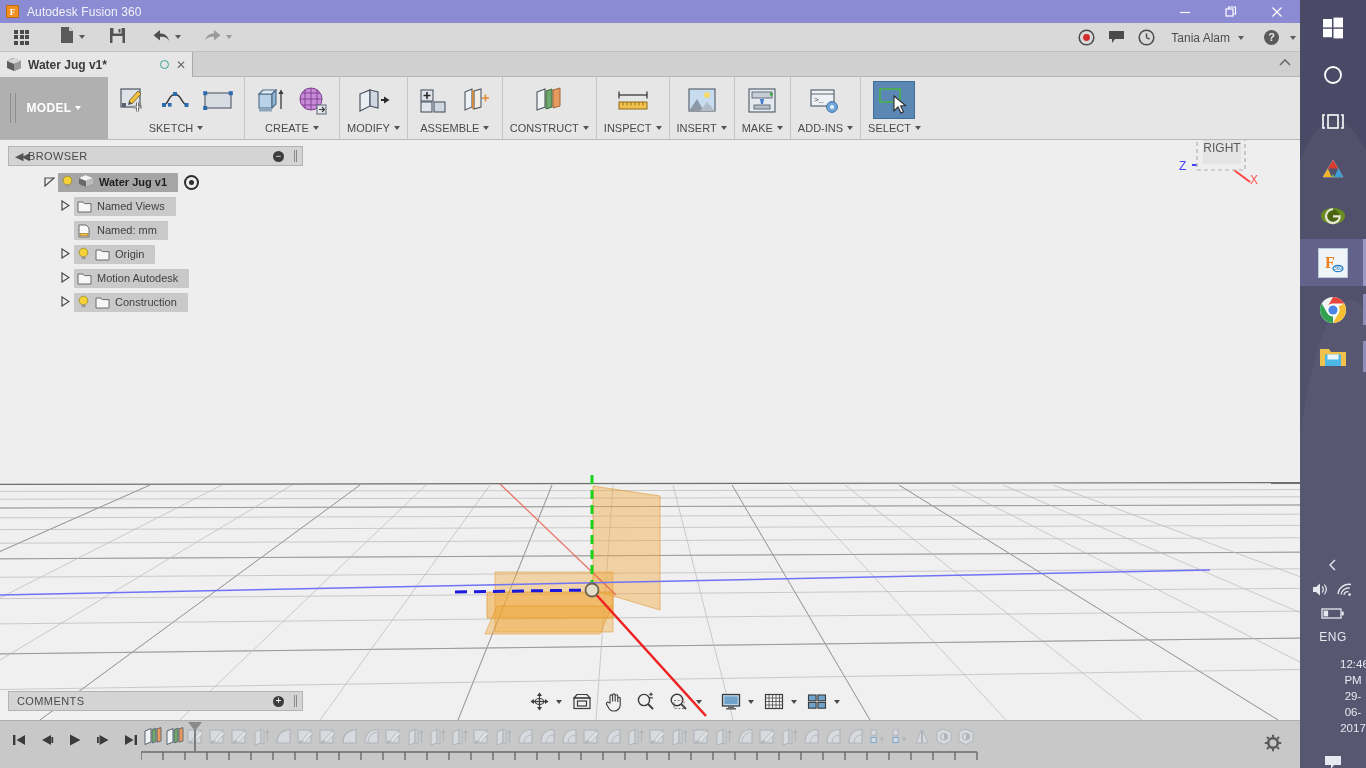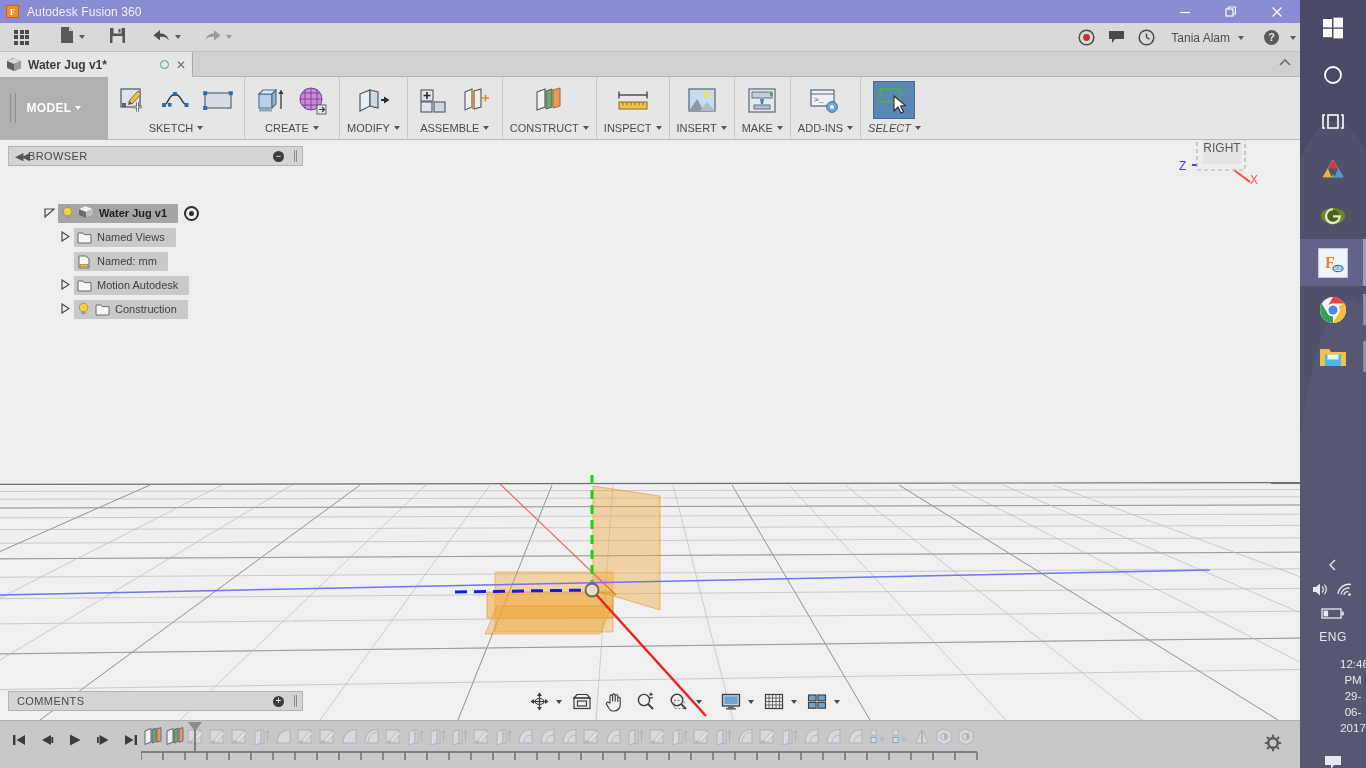--- a/index.html
+++ b/index.html
@@ -512,21 +512,21 @@
             <circle cx="23" cy="20" r="2" fill="#eef2f6"></circle>
           </svg>
         </div>
       </div>
       <div class="plabel">
         <span>ADD-INS</span>
         <span class="caret"></span>
       </div>
     </div>
 
-    <div class="panel" style="border-right:none;font-style:italic;">
+    <div class="panel" style="border-right:none;">
       <div class="row">
         <div class="tool sel" style="width:42px;height:38px;">
           <svg width="34" height="30" viewBox="0 0 34 30">
             <rect x="3" y="4" width="20" height="13" fill="none" stroke="#4caf50" stroke-width="1.8"></rect>
             <path d="M17,11 L17,26 L21,22 L24,28 L26.5,26.8 L23.6,21 L28.5,20.6 Z" fill="#ffffff" stroke="#2b2b2b" stroke-width="1.1"></path>
           </svg>
         </div>
       </div>
       <div class="plabel">
         <span>SELECT</span>
@@ -636,21 +636,21 @@
 
   <div class="browser">
     <span class="arrows">◀◀</span>
     <span class="btitle">BROWSER</span>
     <span class="minus">−</span>
     <span class="grab"></span>
   </div>
 
   <div class="tree">
 
-    <div class="tnode root" style="padding-left:32px;margin-top:31px;">
+    <div class="tnode root" style="padding-left:32px;">
       <span class="exp">
         <svg width="11" height="11" viewBox="0 0 11 11">
             <polygon points="1,2 10,2 1,10" fill="none" stroke="#4a4a4a" stroke-width="1.2"></polygon>
           </svg>
       </span>
       <span class="chip">
         <span class="bulb">
           <svg width="13" height="14" viewBox="0 0 13 14">
             <circle cx="6.5" cy="5.5" r="4.3" fill="#f4d23c" stroke="#a08a18" stroke-width="0.8"></circle>
             <rect x="4.4" y="9.6" width="4.2" height="2.6" fill="#9a9a9a"></rect>
@@ -691,20 +691,41 @@
         <span class="folder">
           <svg width="14" height="14" viewBox="0 0 14 14">
             <path d="M2,1 H9 L12,4 V13 H2 Z" fill="#fbfbfb" stroke="#6a6a6a" stroke-width="1"></path>
             <rect x="3" y="9.5" width="8" height="2.4" fill="#f2c24d" stroke="#8a6a18" stroke-width="0.6"></rect>
           </svg>
         </span>
         <span class="tx">Named: mm</span>
       </span>
     </div>
 
+    <div class="tnode" style="padding-left:48px;">
+      <span class="exp">
+        <svg width="10" height="11" viewBox="0 0 10 11">
+            <polygon points="2,1 9,5.5 2,10" fill="none" stroke="#4a4a4a" stroke-width="1.2"></polygon>
+          </svg>
+      </span>
+      <span class="chip">
+        <span class="bulb">
+          <svg width="13" height="14" viewBox="0 0 13 14">
+            <circle cx="6.5" cy="5.5" r="4.3" fill="#f4d23c" stroke="#a08a18" stroke-width="0.8"></circle>
+            <rect x="4.4" y="9.6" width="4.2" height="2.6" fill="#9a9a9a"></rect>
+          </svg>
+        </span>
+        <span class="folder" style="margin-left:5px;">
+          <svg width="15" height="13" viewBox="0 0 15 13">
+            <path d="M1,2 H6 L7.3,3.6 H14 V12 H1 Z" fill="#f7f7f7" stroke="#6a6a6a" stroke-width="1"></path>
+          </svg>
+        </span>
+        <span class="tx">Origin</span>
+      </span>
+    </div>
 
     <div class="tnode" style="padding-left:48px;">
       <span class="exp">
         <svg width="10" height="11" viewBox="0 0 10 11">
             <polygon points="2,1 9,5.5 2,10" fill="none" stroke="#4a4a4a" stroke-width="1.2"></polygon>
           </svg>
       </span>
       <span class="chip">
         <span class="folder">
           <svg width="15" height="13" viewBox="0 0 15 13">

